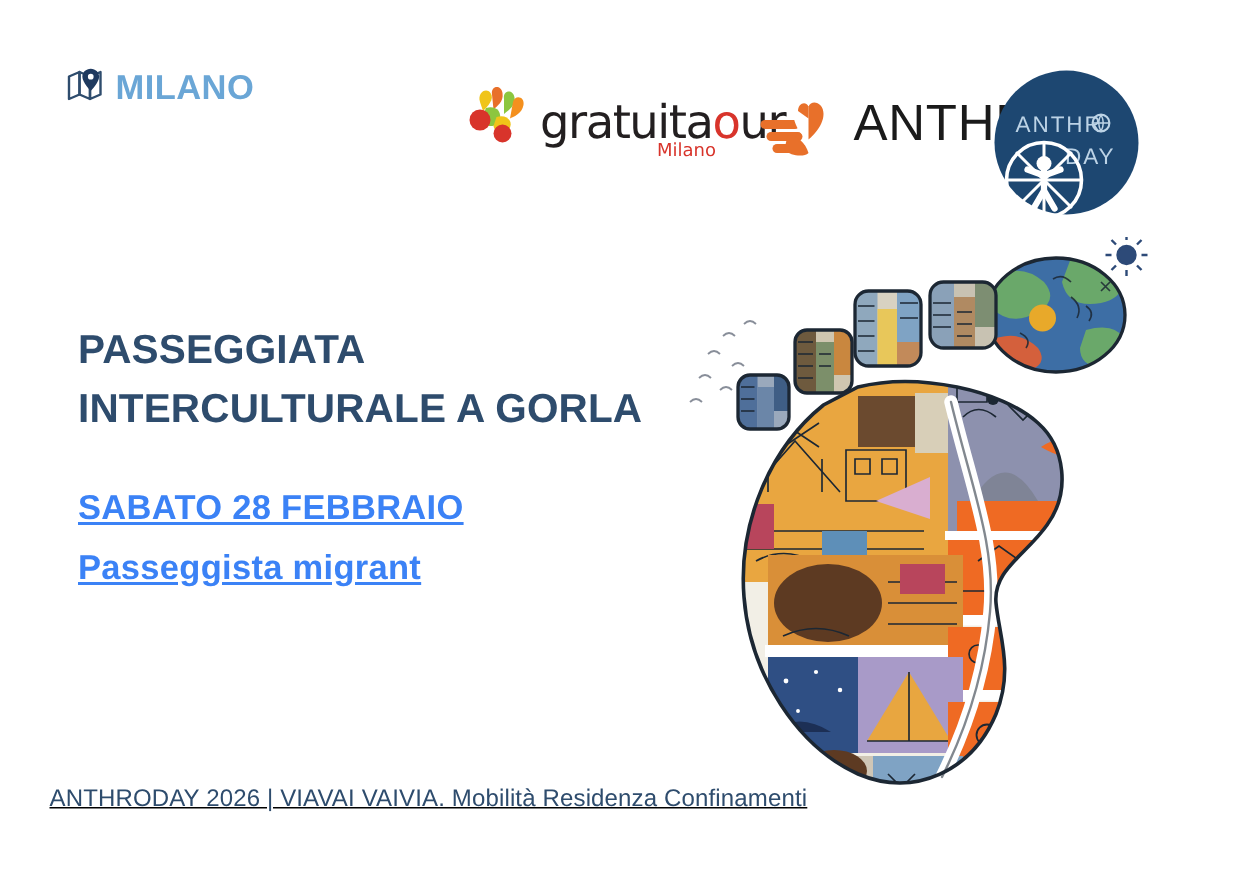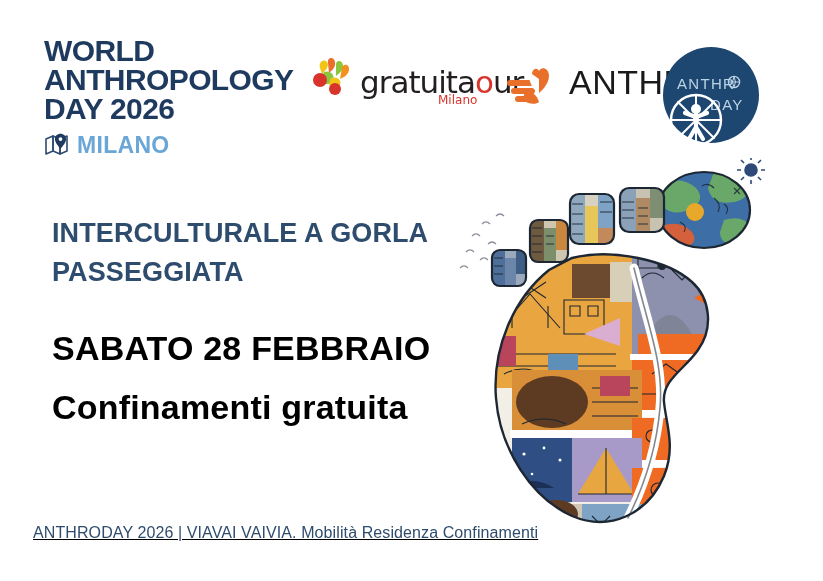--- a/index.html
+++ b/index.html
@@ -46,46 +46,42 @@
 
   
   .copy{position:absolute;left:52px;top:214px;width:430px;}
   .headline{
     color:#2e4c6d;font-weight:bold;font-size:27px;line-height:1.45;
     letter-spacing:0.1px;
   }
   .headline span{display:block;}
   .details{margin-top:27px;}
   .details .line{
-    color:#000000;font-weight:bold;font-size:34px;line-height:1.72;
+    color:#3b82f6;font-weight:bold;font-size:23px;line-height:1.72;
     letter-spacing:0.2px;
+    text-decoration:underline;
   }
 
   
   .footer{position:absolute;left:33px;top:524px;text-decoration:underline;}
   .footer-text{color:#2e4c6d;font-size:16px;letter-spacing:0.1px;
     font-family:"Liberation Sans",sans-serif;}
 
   
   .artwork{position:absolute;left:452px;top:158px;width:330px;height:372px;}
   .artwork svg{display:block;width:100%;height:100%;}
 </style>
 </head>
 <body>
 
 <div class="poster">
 
   <div class="header">
 
     <div class="wad-lockup">
-      <div class="wad-title">
-        <span>WORLD</span>
-        <span>ANTHROPOLOGY</span>
-        <span>DAY 2026</span>
-      </div>
       <div class="wad-city-row">
         <span>
           <svg width="26" height="22" viewBox="0 0 26 22">
             <path d="M2 6 L9 3 L9 18 L2 21 Z" fill="none" stroke="#2e4c6d" stroke-width="1.6" stroke-linejoin="round"></path>
             <path d="M9 3 L16 6 L16 21 L9 18 Z" fill="none" stroke="#2e4c6d" stroke-width="1.6" stroke-linejoin="round"></path>
             <path d="M16 6 L23 3 L23 18 L16 21 Z" fill="none" stroke="#2e4c6d" stroke-width="1.6" stroke-linejoin="round"></path>
             <path d="M16.5 0.8 c3.2 0 5.6 2.4 5.6 5.4 c0 3.8 -5.6 9.4 -5.6 9.4 s-5.6 -5.6 -5.6 -9.4 c0 -3 2.4 -5.4 5.6 -5.4 z" fill="#1f3a5f"></path>
             <circle cx="16.5" cy="6.1" r="1.9" fill="#ffffff"></circle>
           </svg>
         </span>
@@ -152,26 +148,26 @@
           </g>
           <circle cx="31" cy="22" r="5" fill="#ffffff"></circle>
           <path d="M31 27 L31 42 M31 30 L20 26 M31 30 L42 26 M31 40 L24 52 M31 40 L38 52" stroke="#ffffff" stroke-width="4.2" stroke-linecap="round" fill="none"></path>
         </svg>
       </span>
     </div>
   </div>
 
   <div class="copy">
     <div class="headline">
+      <span>PASSEGGIATA</span>
       <span>INTERCULTURALE A GORLA</span>
-      <span>PASSEGGIATA</span>
     </div>
     <div class="details">
       <div class="line">SABATO 28 FEBBRAIO</div>
-      <div class="line">Confinamenti gratuita</div>
+      <div class="line">Passeggista migrant</div>
     </div>
   </div>
 
   <div class="artwork">
     <svg viewBox="0 0 330 372" xmlns="http://www.w3.org/2000/svg">
       <defs>
         <clipPath id="cpSole">
           <path d="M97 112 C62 140 40 190 44 240 C48 292 80 340 120 358 C158 374 196 356 212 318
                    C224 288 214 266 212 244 C210 222 232 212 246 192 C262 170 258 140 240 124
                    C216 102 160 90 120 100 Z"></path>

